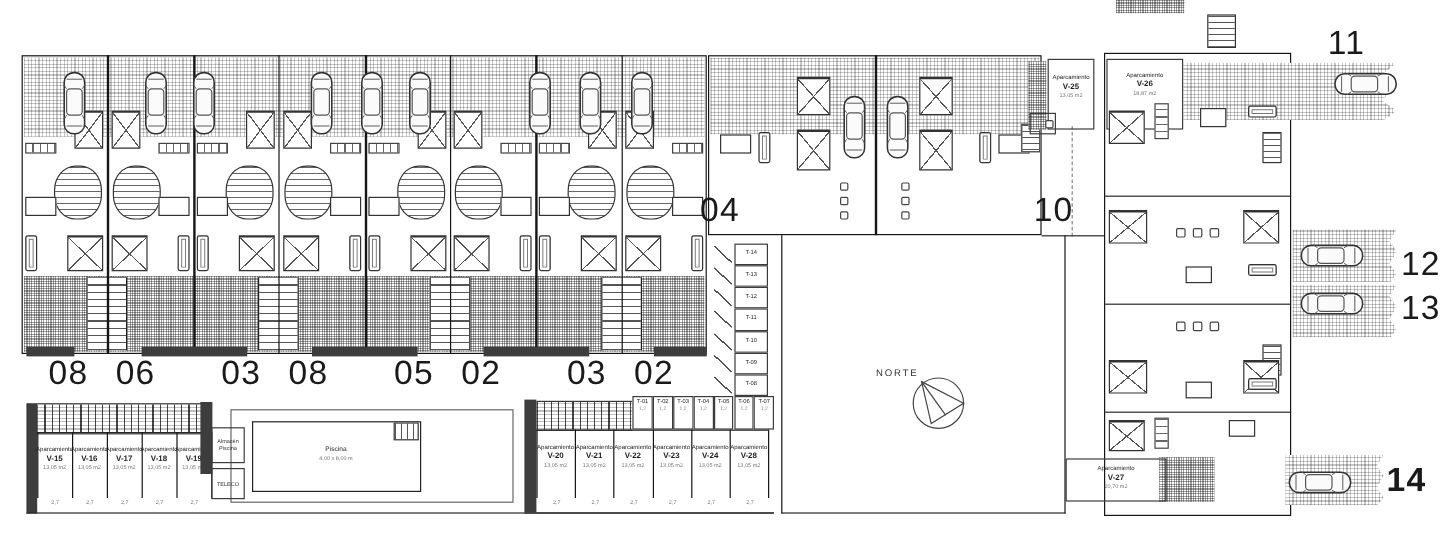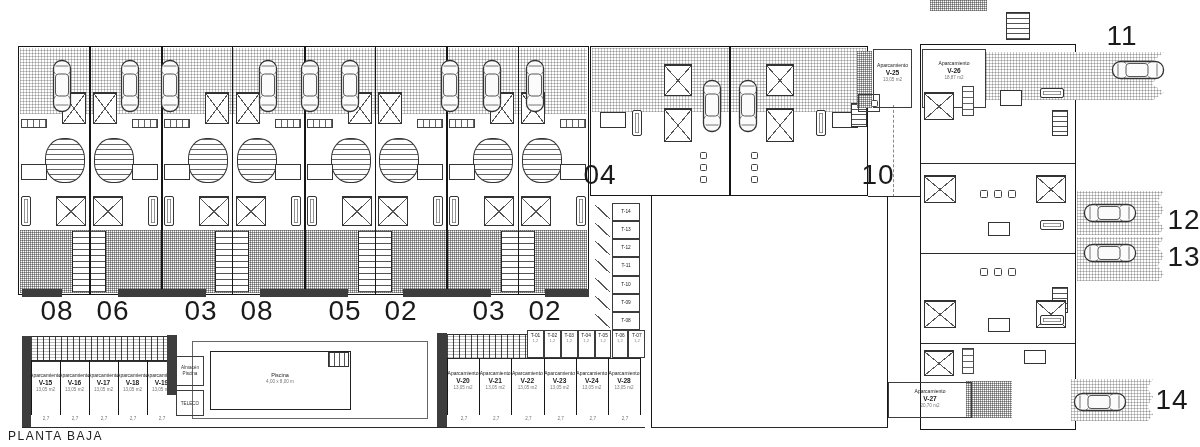--- a/index.html
+++ b/index.html
@@ -401,20 +401,28 @@
         <path d="M15 4.5 L11.5 2 M15 17.5 L11.5 20 M37 4.5 L40.5 2.5 M37 17.5 L40.5 19.5" stroke="#555" stroke-width="0.8" fill="none"></path>
       </svg></div>
     <div class="abs stairs" style="left: 851px; top: 103px; width: 16px; height: 24px;"></div>
     <div class="abs unit-num" style="left: 578px; top: 161px; width: 44px; height: 30px;">04</div>
     <div class="abs unit-num" style="left: 856px; top: 161px; width: 44px; height: 30px;">10</div>
     <div class="abs dashedv" style="left: 893px; top: 105px; width: 1px; height: 92px;"></div>
     <div class="abs hline" style="left: 868px; top: 196px; width: 52px; height: 1px;"></div>
     <div class="abs vline" style="left: 651px; top: 196px; width: 1.4px; height: 232px;"></div>
     <div class="abs vline" style="left: 887px; top: 196px; width: 1.4px; height: 232px;"></div>
     <div class="abs hline" style="left: 651px; top: 427px; width: 237px; height: 1.2px;"></div>
+    <div class="abs " style="left: 728px; top: 296px; width: 86px; height: 68px;">
+      <div class="north-lbl abs" style="left:2px;top:10px">NORTE</div>
+      <svg class="abs" style="left:14px;top:6px" width="72" height="62" viewBox="0 0 72 62">
+        <circle cx="40" cy="34" r="21" fill="none" stroke="#444" stroke-width="1"></circle>
+        <path d="M26 16 L61 34 L34 51 Z" fill="none" stroke="#444" stroke-width="1"></path>
+        <path d="M26 16 L46 44" stroke="#444" stroke-width="1" fill="none"></path>
+      </svg>
+    </div>
     <div class="abs hatch-dark" style="left: 930px; top: 0px; width: 57px; height: 11px;"></div>
     <div class="abs hatch-dark" style="left: 857px; top: 51px; width: 15px; height: 57px;"></div>
     <div class="abs thin" style="left: 873px; top: 49px; width: 39px; height: 59px;"></div>
     <div class="abs lblstack" style="left: 873px; top: 62px; width: 39px; height: 24px;">
       <span class="lbl-word">Aparcamiento</span>
       <span class="lbl-code">V-25</span>
       <span class="lbl-area">13,05 m2</span>
     </div>
     <div class="abs thin" style="left: 858px; top: 94px; width: 22px; height: 18px;">
       <div class="abs fixture" style="left:12px;top:5px;width:7px;height:7px"></div>
@@ -488,15 +496,14 @@
     <div class="abs " style="left: 1073px; top: 391px; width: 54px; height: 22px;"><svg width="54" height="22" viewBox="0 0 54 22">
         <rect x="1.5" y="2.5" width="51" height="17" rx="8" fill="#fbfbfb" stroke="#333" stroke-width="1.3"></rect>
         <rect x="15" y="4.5" width="22" height="13" rx="3" fill="none" stroke="#555" stroke-width="1"></rect>
         <line x1="7" y1="4.5" x2="7" y2="17.5" stroke="#555" stroke-width="0.8"></line>
         <line x1="46" y1="4.5" x2="46" y2="17.5" stroke="#555" stroke-width="0.8"></line>
         <path d="M15 4.5 L11.5 2 M15 17.5 L11.5 20 M37 4.5 L40.5 2.5 M37 17.5 L40.5 19.5" stroke="#555" stroke-width="0.8" fill="none"></path>
       </svg></div>
     <div class="abs unit-num" style="left: 1100px; top: 22px; width: 44px; height: 30px;">11</div>
     <div class="abs unit-num" style="left: 1164px; top: 206px; width: 40px; height: 30px;">12</div>
     <div class="abs unit-num" style="left: 1164px; top: 243px; width: 40px; height: 30px;">13</div>
-    <div class="abs unit-num" style="left: 1150px; top: 386px; width: 44px; height: 30px;">14</div>
-    <div class="abs title" style="left: 8px; top: 429px; width: 200px; height: 16px;">PLANTA BAJA</div>
+    <div class="abs unit-num" style="left: 1150px; top: 386px; width: 44px; height: 30px; font-weight: bold;">14</div>
   </div>
 
 </body></html>

